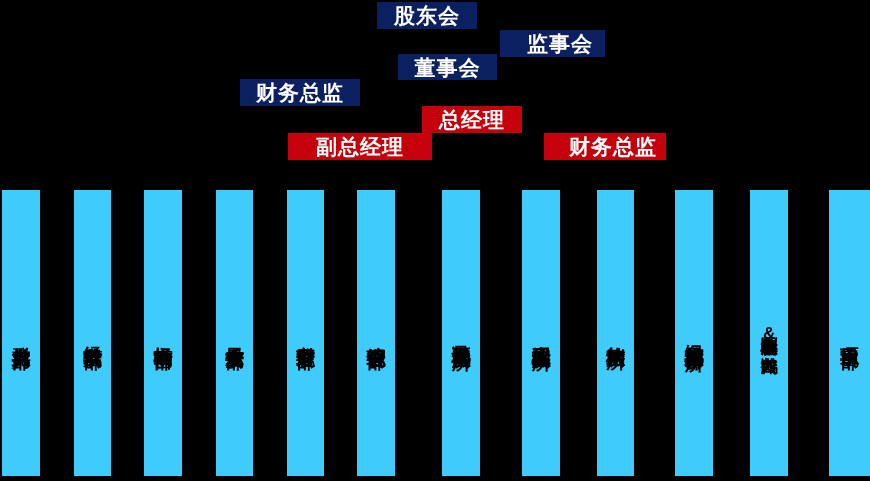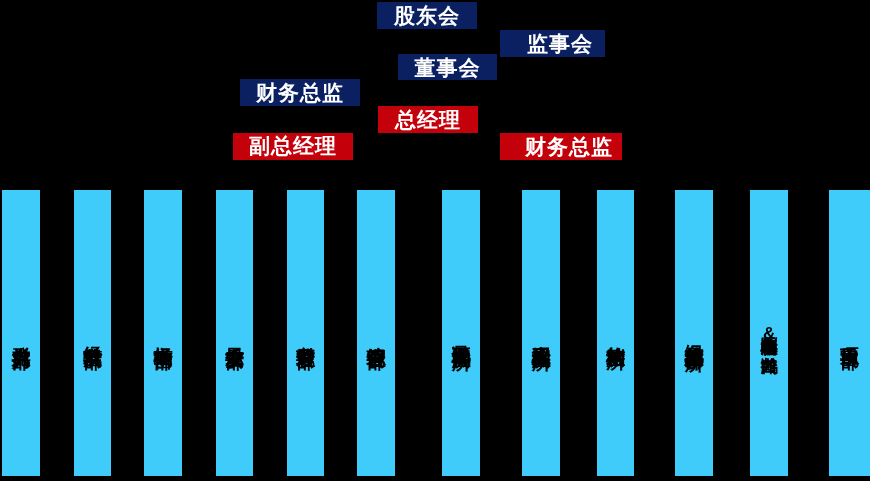--- a/index.html
+++ b/index.html
@@ -26,21 +26,21 @@
     justify-content: center;
     color: #ffffff;
     font-weight: bold;
     font-size: 21px;
     letter-spacing: 1px;
     line-height: 1;
     white-space: nowrap;
     box-sizing: border-box;
   }
   .exec-box.navy  { background: #0a2060; }
-  .exec-box.red   { background: #c4000a; }
+  .exec-box.red   { background: #c4000a; margin-left: 44px; }
 
   
   .dept-row {
     position: absolute;
     left: 0;
     top: 190px;
     width: 870px;
     height: 286px;
   }
   .dept-col {
@@ -85,21 +85,21 @@
     </div>
     <div class="exec-box navy" style="left:398px; top:54px; width:99px; height:26px;">
       <span>董事会</span>
     </div>
     <div class="exec-box navy" style="left:240px; top:79px; width:120px; height:27px;">
       <span>财务总监</span>
     </div>
     <div class="exec-box red" style="left:378px; top:106px; width:100px; height:27px;">
       <span>总经理</span>
     </div>
-    <div class="exec-box red" style="left:233px; top:133px; width:120px; height:27px;font-family:Liberation Serif, serif;">
+    <div class="exec-box red" style="left:244px; top:133px; width:144px; height:27px;">
       <span>副总经理</span>
     </div>
     <div class="exec-box red" style="left:500px; top:133px; width:122px; height:27px;padding-left:16px;">
       <span>财务总监</span>
     </div>
   </div>
 
   <div class="dept-row">
     <div class="dept-col" style="left:2px; width:38px;">
       <span class="dept-label">党群人力部</span>

